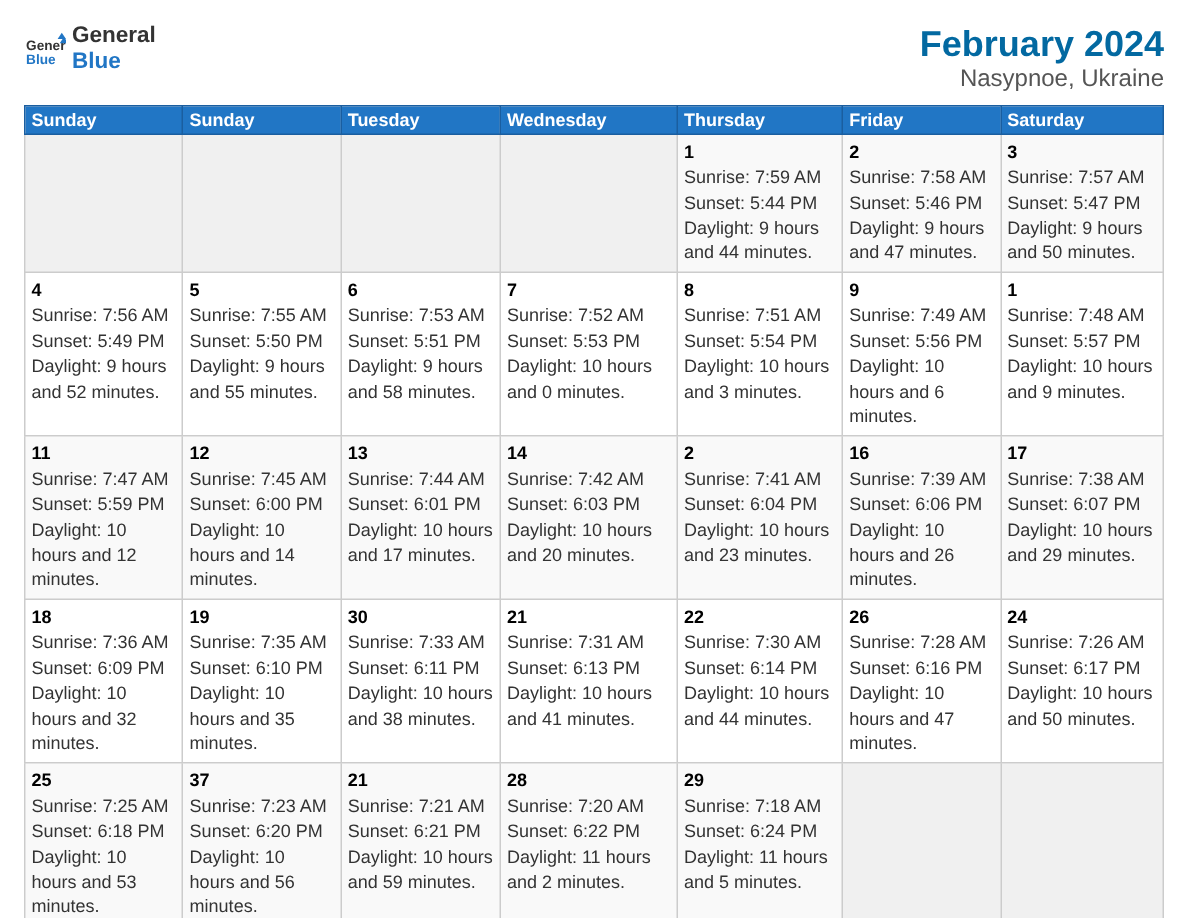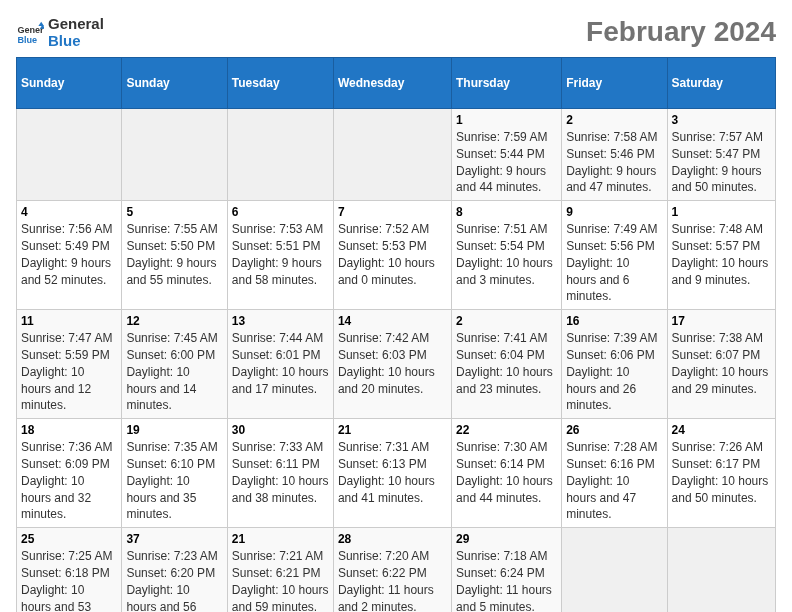--- a/index.html
+++ b/index.html
@@ -22,37 +22,37 @@
       gap: 4px;
     }
     .logo-icon {
       width: 28px;
       height: 28px;
     }
     .title-area {
       text-align: right;
     }
     .main-title {
-      font-size: 28px;
+      font-size: 24px;
       font-weight: bold;
-      color: #737373;
+      color: #0369a1;
     }
     .subtitle {
       font-size: 16px;
       color: #555;
     }
     table {
       width: 100%;
       border-collapse: collapse;
       font-size: 11px;
     }
     thead tr th {
       background-color: #2176c5;
       color: #fff;
-      padding: 18px 4px;
+      padding: 2px 4px;
       text-align: left;
       font-size: 12px;
       font-weight: bold;
       border: 1px solid #1a5ea0;
     }
     tbody tr td {
       border: 1px solid #ccc;
       padding: 4px 4px;
       vertical-align: top;
       min-height: 80px;
@@ -91,20 +91,21 @@
       <polygon points="32,10 40,10 36,4" fill="#2176c5"></polygon>
       <polygon points="34,14 42,14 38,8" fill="#2176c5"></polygon>
     </svg>
     <div style="display:flex;flex-direction:column;line-height:1.1;">
       <span style="font-size:15px;font-weight:bold;color:#333;">General</span>
       <span style="font-size:15px;font-weight:bold;color:#2176c5;">Blue</span>
     </div>
   </div>
   <div class="title-area">
     <div class="main-title">February 2024</div>
+    <div class="subtitle">Nasypnoe, Ukraine</div>
   </div>
 </div>
 
 <table>
   <thead>
     <tr>
     <th>Sunday</th>
         <th>Sunday</th>
         <th>Tuesday</th>
         <th>Wednesday</th>

